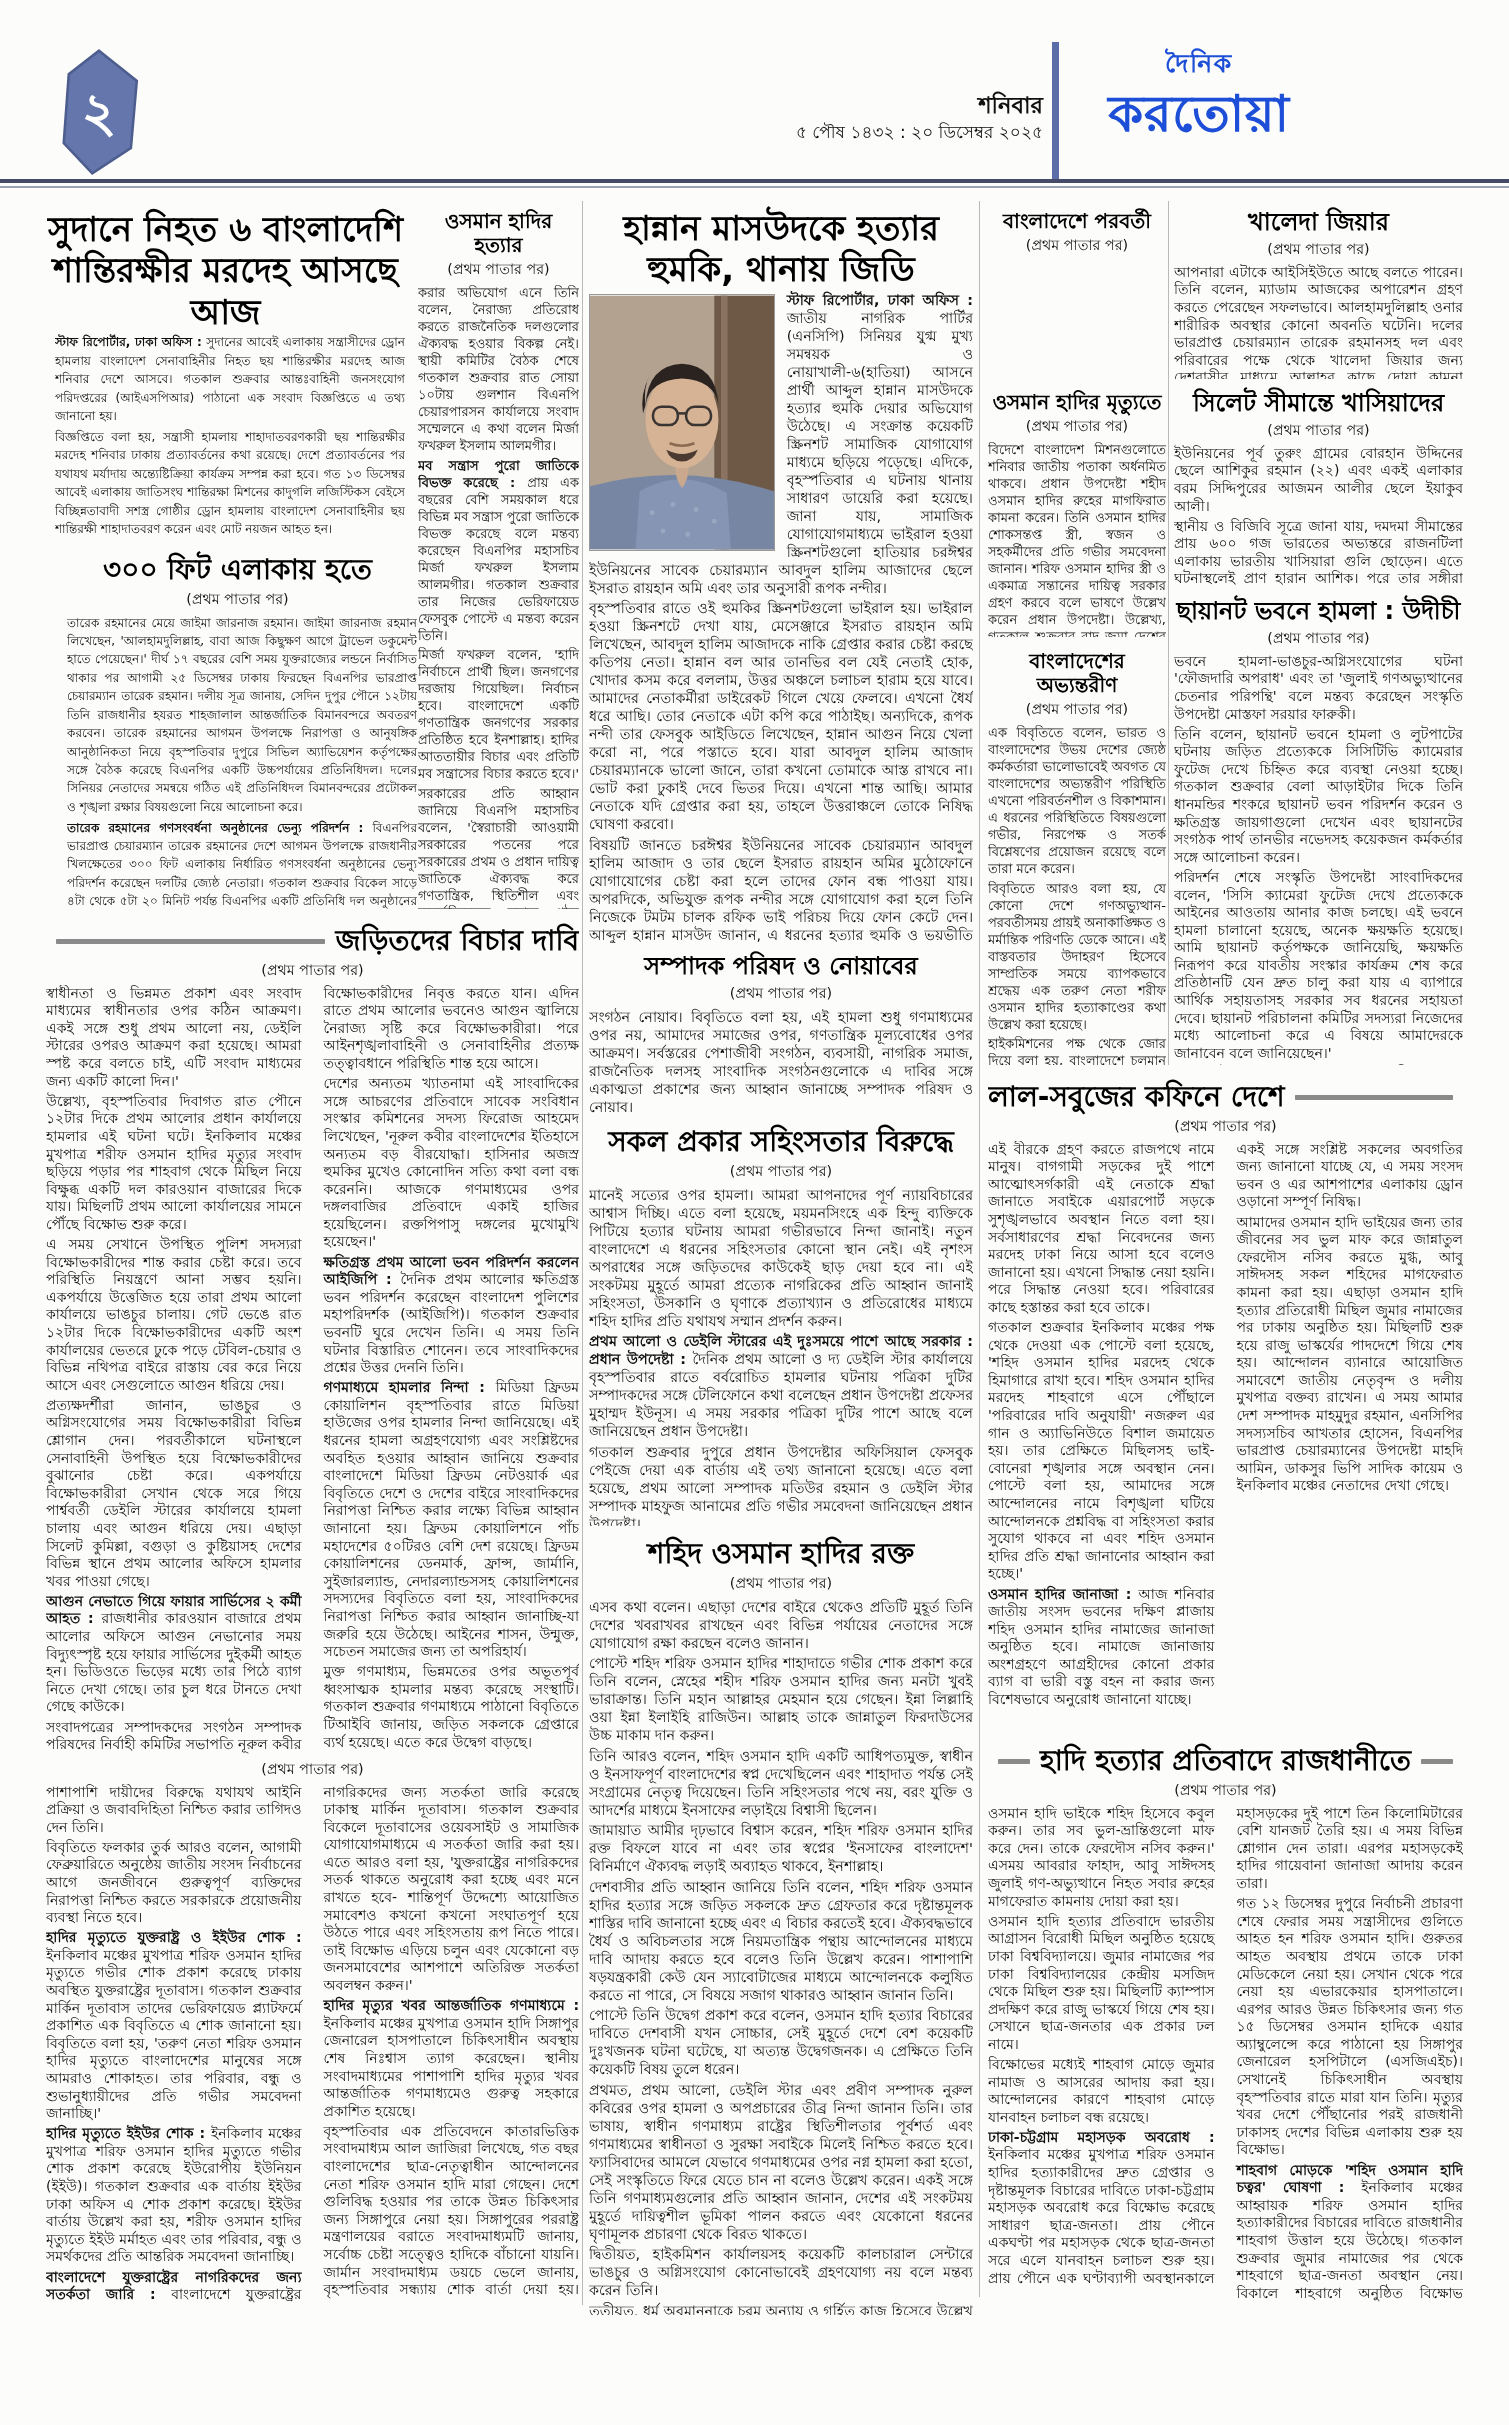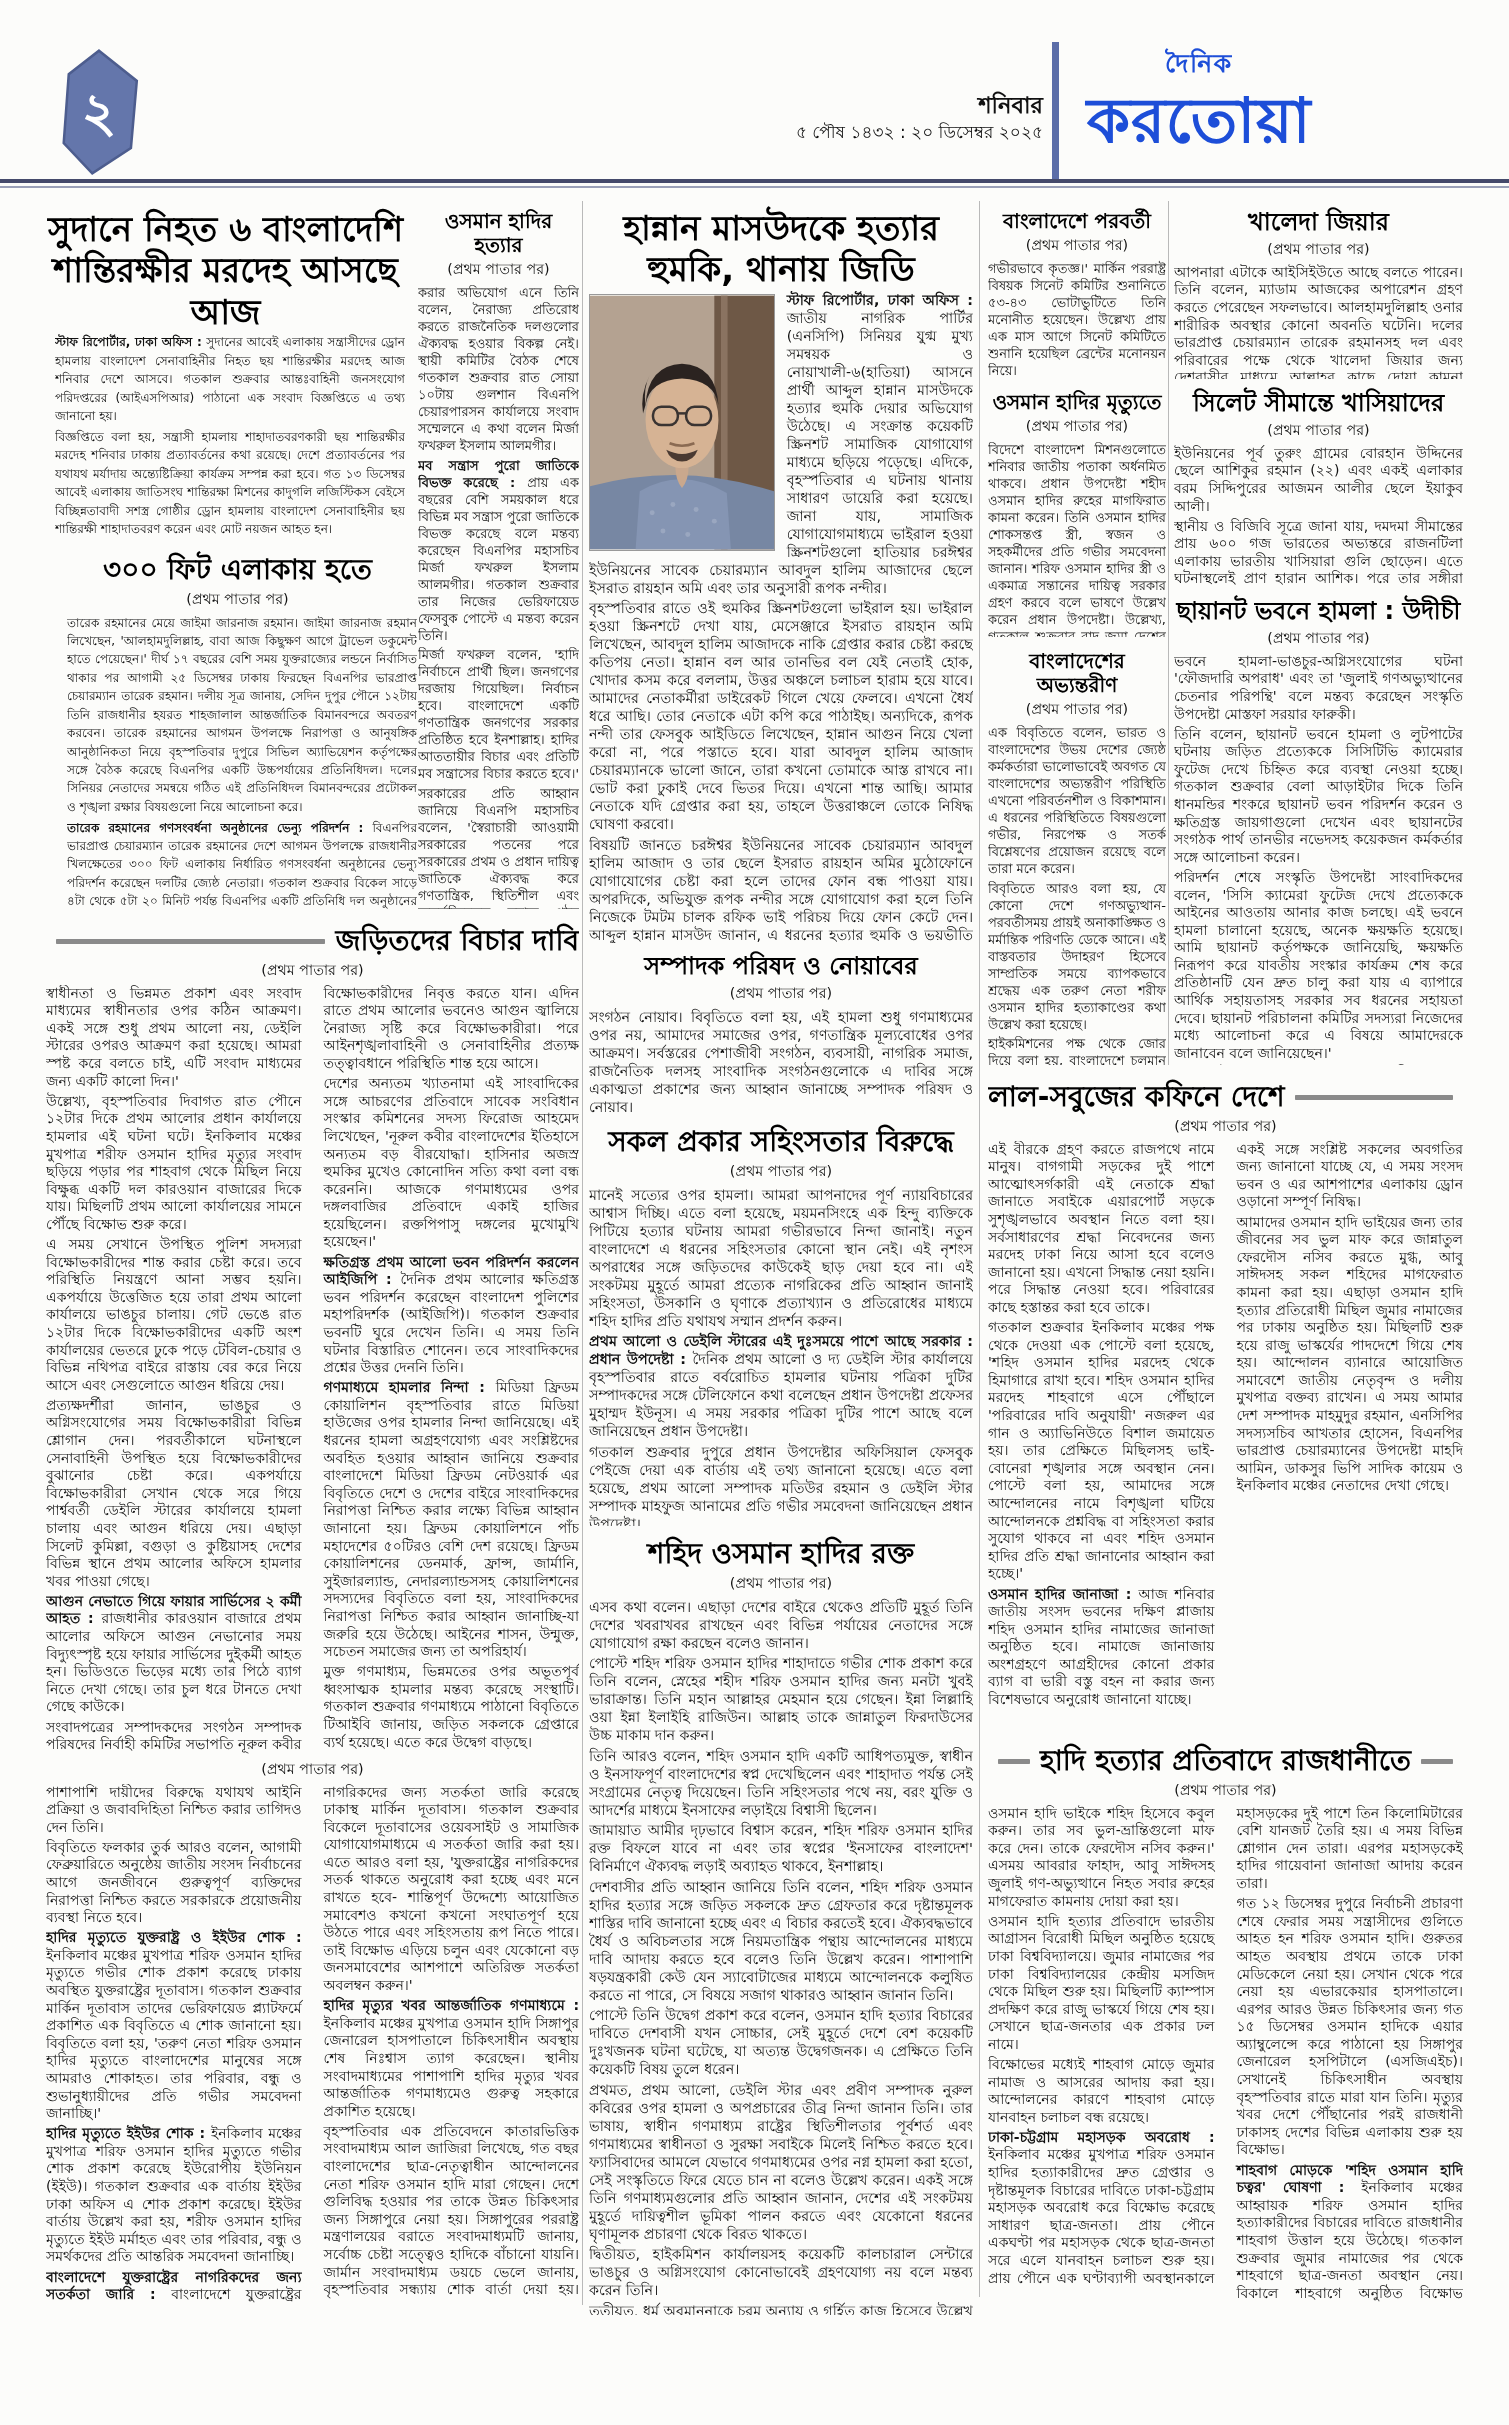--- a/index.html
+++ b/index.html
@@ -13,21 +13,21 @@
   }
   
   .masthead { position:absolute; left:0; top:0; width:1509px; height:191px; }
   .emblem { position:absolute; left:57px; top:49px; width:84px; height:126px; }
   .dateblock { position:absolute; right:466px; top:91px; width:252px; text-align:right; }
   .weekday { font-size:22.6px; font-weight:bold; line-height:1.3; }
   .dateline { font-size:17px; line-height:1.5; }
   .mast-bar { position:absolute; left:1052px; top:42px; width:6.7px; height:138px; background:#5b6da8; }
   .logoblock { position:absolute; left:1073px; top:44px; width:252px; text-align:center; color:#1d4ed8; }
   .logo-top { font-size:25px; font-weight:900; letter-spacing:1.7px; }
-  .logo-main { font-size:62px; font-weight:900; letter-spacing:0.8px; line-height:1.1; }
+  .logo-main { font-size:50px; font-weight:900; letter-spacing:0.8px; line-height:1.1; }
   .mast-rule { position:absolute; left:0; top:179px; width:1509px; height:9.2px;
                border-top:4.2px solid #454a6b; border-bottom:2.5px solid #9aa0b8; }
   
   .art { position:absolute; overflow:hidden; display:flex; flex-direction:column; }
   .headrow { display:flex; align-items:center; justify-content:center; flex:0 0 auto;margin-top:8px; }
   .headrow h2 { text-align:center; font-weight:700; color:#000; line-height:1.22; }
   .dash { height:5px; background:#8a8a8a; flex:1 1 auto; margin:0 10px; border-radius:0.8px; }
   .kicker { text-align:center; font-size:14.3px; line-height:1.5; flex:0 0 auto; padding:1.7px 0 3.4px; }
   .body { flex:1 1 auto; overflow:hidden; }
   .body p { text-align:justify; margin:0 0 2.5px; }
@@ -186,23 +186,20 @@
       <p><span>প্রথমত, প্রথম আলো, ডেইলি স্টার এবং প্রবীণ সম্পাদক নুরুল কবিরের ওপর হামলা ও অপপ্রচারের তীব্র নিন্দা জানান তিনি। তার ভাষায়, স্বাধীন গণমাধ্যম রাষ্ট্রের স্থিতিশীলতার পূর্বশর্ত এবং গণমাধ্যমের স্বাধীনতা ও সুরক্ষা সবাইকে মিলেই নিশ্চিত করতে হবে। ফ্যাসিবাদের আমলে যেভাবে গণমাধ্যমের ওপর নগ্ন হামলা করা হতো, সেই সংস্কৃতিতে ফিরে যেতে চান না বলেও উল্লেখ করেন। একই সঙ্গে তিনি গণমাধ্যমগুলোর প্রতি আহ্বান জানান, দেশের এই সংকটময় মুহূর্তে দায়িত্বশীল ভূমিকা পালন করতে এবং যেকোনো ধরনের ঘৃণামূলক প্রচারণা থেকে বিরত থাকতে।</span></p>
       <p><span>দ্বিতীয়ত, হাইকমিশন কার্যালয়সহ কয়েকটি কালচারাল সেন্টারে ভাঙচুর ও অগ্নিসংযোগ কোনোভাবেই গ্রহণযোগ্য নয় বলে মন্তব্য করেন তিনি।</span></p>
       <p><span>তৃতীয়ত, ধর্ম অবমাননাকে চরম অন্যায় ও গর্হিত কাজ হিসেবে উল্লেখ করে তিনি বলেন, কেউ এ অন্যায় করলে আদালতের মাধ্যমে তার বিচার নিশ্চিত করতে হবে। তবে আইন হাতে তুলে নিয়ে ময়মনসিংহে ধর্ম অবমাননার অভিযোগে এক হিন্দু যুবককে পিটিয়ে হত্যার ঘটনা সম্পূর্ণরূপে অগ্রহণযোগ্য। তিনি বলেন, বিচার নিজ হাতে তুলে নেওয়া ইসলামের শিক্ষা নয়।</span></p>
     </div>
   </div>
 <div class="art fs-sm t-narrow" style="left:988px; top:201px; width:178px; height:178px;">
     <div class="headrow">
       <h2>বাংলাদেশে পরবর্তী</h2>
     </div>
     <div class="kicker">(প্রথম পাতার পর)</div>
-    <div class="body">
-      <p><span>গভীরভাবে কৃতজ্ঞ।' মার্কিন পররাষ্ট্র বিষয়ক সিনেট কমিটির শুনানিতে ৫৩-৪৩ ভোটাভুটিতে তিনি মনোনীত হয়েছেন। উল্লেখ্য প্রায় এক মাস আগে সিনেট কমিটিতে শুনানি হয়েছিল ব্রেন্টের মনোনয়ন নিয়ে।</span></p>
-    </div>
   </div>
 <div class="art fs-sm t-narrow" style="left:988px; top:382px; width:178px; height:255px;">
     <div class="headrow">
       <h2>ওসমান হাদির মৃত্যুতে</h2>
     </div>
     <div class="kicker">(প্রথম পাতার পর)</div>
     <div class="body">
       <p><span>বিদেশে বাংলাদেশ মিশনগুলোতে শনিবার জাতীয় পতাকা অর্ধনমিত থাকবে। প্রধান উপদেষ্টা শহীদ ওসমান হাদির রুহের মাগফিরাত কামনা করেন। তিনি ওসমান হাদির শোকসন্তপ্ত স্ত্রী, স্বজন ও সহকর্মীদের প্রতি গভীর সমবেদনা জানান। শরিফ ওসমান হাদির স্ত্রী ও একমাত্র সন্তানের দায়িত্ব সরকার গ্রহণ করবে বলে ভাষণে উল্লেখ করেন প্রধান উপদেষ্টা। উল্লেখ্য, গতকাল শুক্রবার বাদ জুমা দেশের প্রতিটি মসজিদে শহীদ ওসমান হাদির মাগফিরাত কামনায় বিশেষ দোয়া ও মোনাজাতের আয়োজন করা হয়েছে। অন্যান্য ধর্মের উপাসনালয় গুলোতেও আয়োজন হয় বিশেষ প্রার্থনার।</span></p>
     </div>
   </div>

